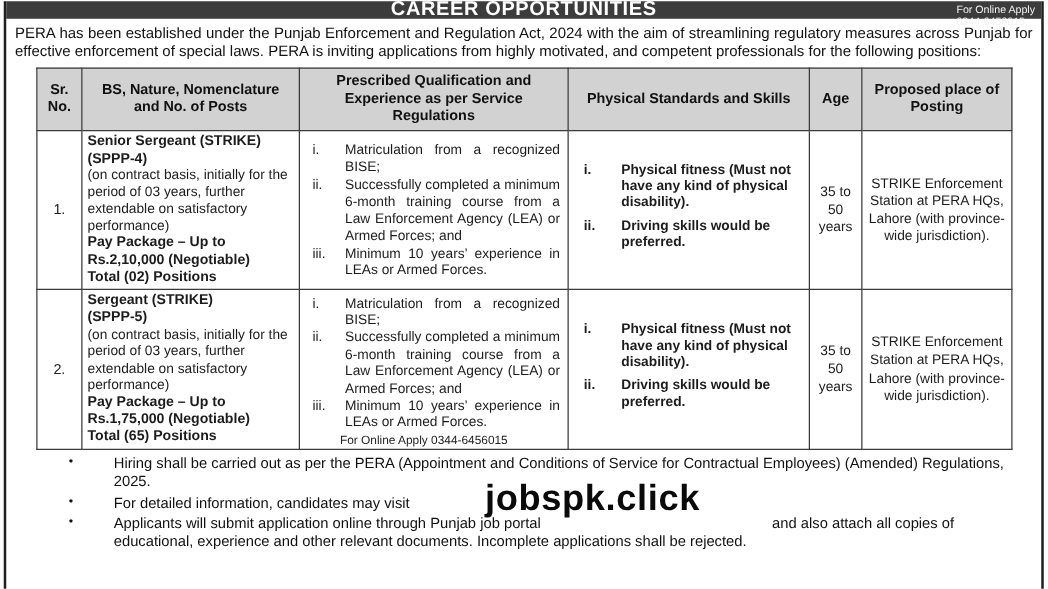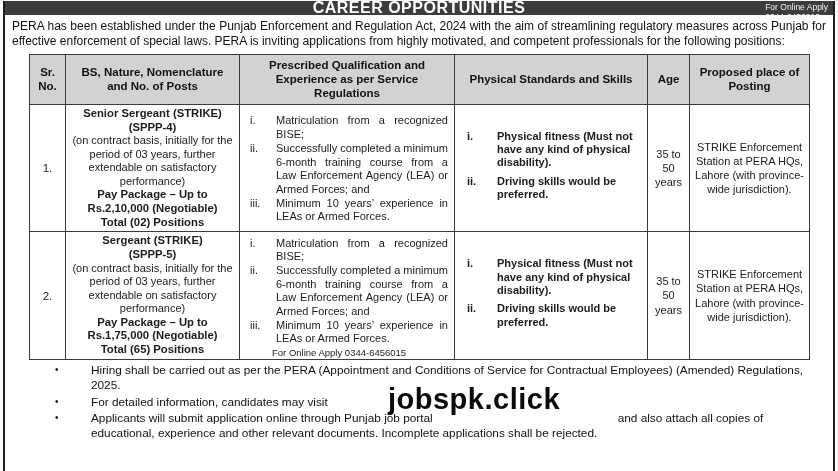--- a/index.html
+++ b/index.html
@@ -33,21 +33,21 @@
   }
   table.jobs th, table.jobs td { border: 1.6px solid #3a3a3a; vertical-align: middle; }
   table.jobs th {
     background: #d2d2d2; font-weight: bold; font-size: 11.5px;
     text-align: center; padding: 3px 4px; height: 42px; line-height: 1.25; color: #111;
   }
   col.c-sr { width: 36px; } col.c-post { width: 174px; } col.c-qual { width: 215px; }
   col.c-phys { width: 193px; } col.c-age { width: 42px; } col.c-place { width: 120px; }
   tr.row1 { height: 115px; } tr.row2 { height: 118px; }
   td.sr-cell { text-align: center; font-size: 11.5px; }
-  td.post-cell { text-align: center; padding: 2px 4px; line-height: 1.22; }
+  td.post-cell { padding: 2px 4px; line-height: 1.22; }
   .post-title, .post-grade, .post-pay, .post-total { font-weight: bold; font-size: 11.3px; }
   .post-contract { font-size: 11px; }
   td.qual-cell { vertical-align: top; padding: 4px 6px 1px 6px; }
   .num-list { display: block; }
   .num-item { display: flex; line-height: 1.22; margin-bottom: 1px; }
   .num-item .marker { width: 30px; flex: 0 0 30px; padding-left: 4px; }
   .num-item .itext { flex: 1; text-align: justify; }
   td.phys-cell { padding: 4px 8px; }
   td.phys-cell .num-item .marker { font-weight: bold; width: 34px; flex: 0 0 34px; }
   td.phys-cell .num-item { margin-bottom: 5px; }

